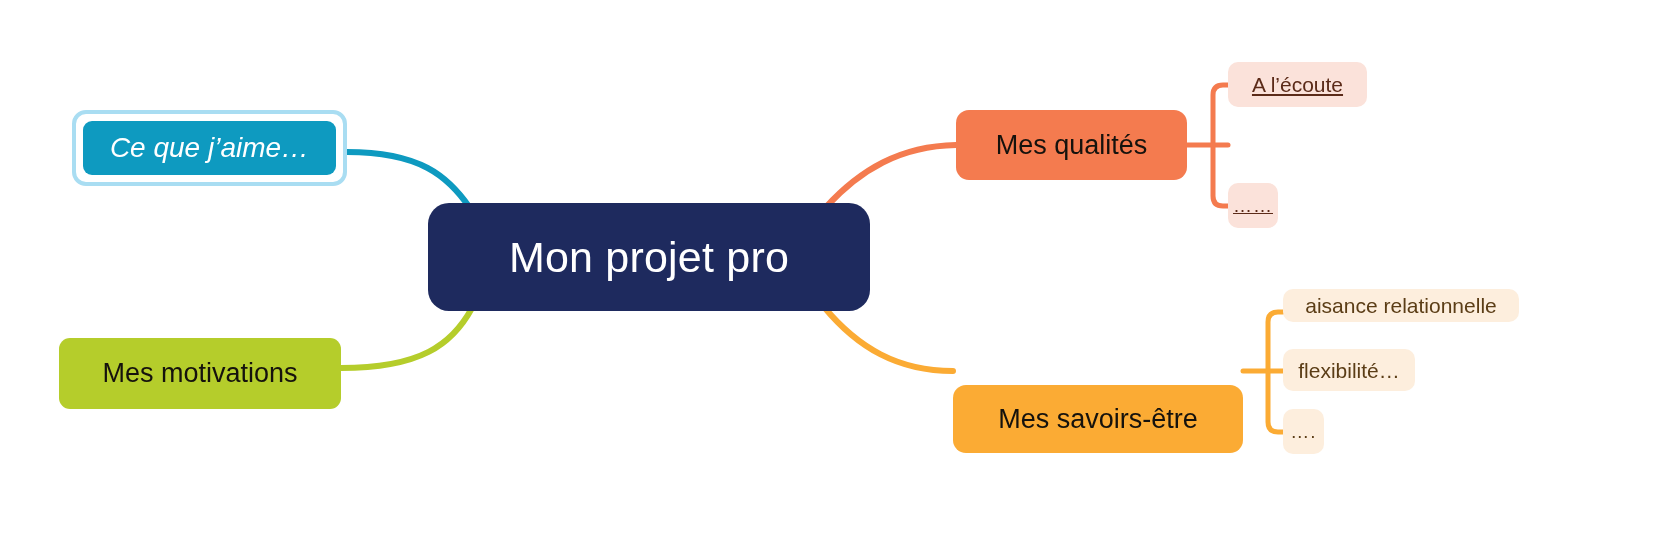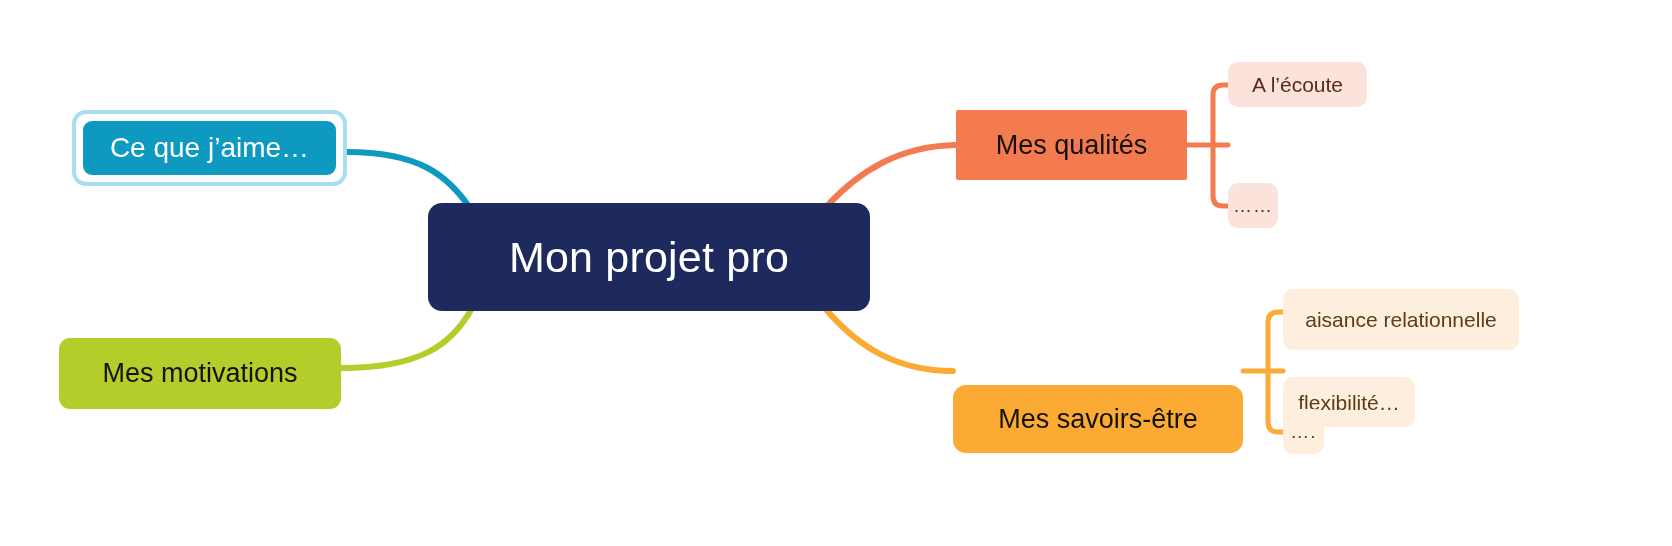--- a/index.html
+++ b/index.html
@@ -38,21 +38,21 @@
     line-height: 1;
   }
 
   
   #node-root {
     left: 428px;
     top: 203px;
     width: 442px;
     height: 108px;
     background: #1e2a5e;
-    border-radius: 14px;
+    border-radius: 21px;
   }
   #node-root .node-label {
     color: #ffffff;
     font-size: 43px;
     font-weight: 400;
     letter-spacing: 0.2px;
   }
 
   
   #node-aime-wrap {
@@ -75,20 +75,21 @@
     bottom: 7px;
     width: auto;
     height: auto;
     background: #0e9ac0;
     border-radius: 9px;
   }
   #node-aime .node-label {
     color: #ffffff;
     font-size: 28px;
     font-weight: 400;
+    font-style: italic;
   }
 
   
   #node-motivations {
     left: 59px;
     top: 338px;
     width: 282px;
     height: 71px;
     background: #b5cd2b;
     border-radius: 11px;
@@ -99,21 +100,21 @@
     font-weight: 400;
   }
 
   
   #node-qualites {
     left: 956px;
     top: 110px;
     width: 231px;
     height: 70px;
     background: #f47b4f;
-    border-radius: 2px;
+    border-radius: 13px;
   }
   #node-qualites .node-label {
     color: #15120d;
     font-size: 27px;
     font-weight: 400;
   }
 
   
   #node-savoirs {
     left: 953px;
@@ -132,38 +133,39 @@
 
   
   .leaf-q {
     background: #fbe2da;
     border-radius: 10px;
   }
   .leaf-q .node-label {
     color: #5b2a18;
     font-size: 21px;
     font-weight: 400;
+    text-decoration: underline;
   }
   #leaf-q-0 { left: 1228px; top: 62px;  width: 139px; height: 45px; }
   #leaf-q-1 { left: 1228px; top: 122px; width: 158px; height: 45px; }
   #leaf-q-2 { left: 1228px; top: 183px; width: 50px;  height: 45px; }
   #leaf-q-2 .node-label { font-size: 19px; letter-spacing: 1px; }
 
   
   .leaf-s {
     background: #fdeedd;
     border-radius: 10px;
   }
   .leaf-s .node-label {
     color: #5b3d16;
     font-size: 21px;
     font-weight: 400;
   }
-  #leaf-s-0 { left: 1283px; top: 289px; width: 236px; height: 61px; }
-  #leaf-s-1 { left: 1283px; top: 349px; width: 132px; height: 50px; margin-top: 28px; }
+  #leaf-s-0 { left: 1283px; top: 289px; width: 236px; height: 33px; }
+  #leaf-s-1 { left: 1283px; top: 349px; width: 132px; height: 42px; }
   #leaf-s-2 { left: 1283px; top: 409px; width: 41px;  height: 45px; }
   #leaf-s-2 .node-label { font-size: 19px; letter-spacing: 1px; }
 </style>
 </head>
 <body>
 
 <div id="canvas">
 
   <svg id="wires" viewBox="0 0 1672 546" width="1672" height="546" fill="none">
 

